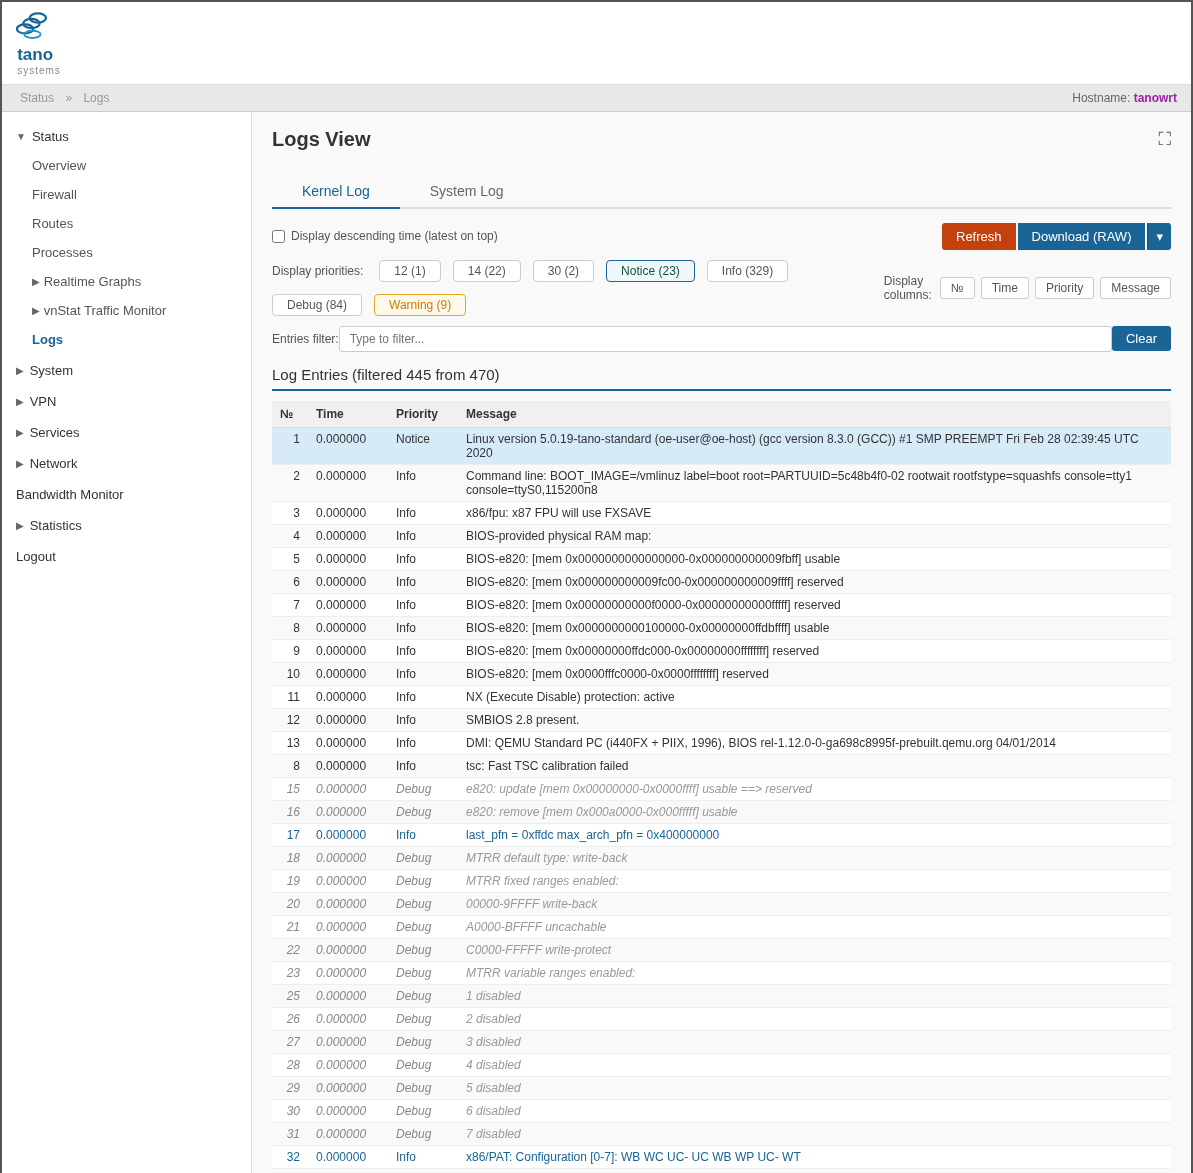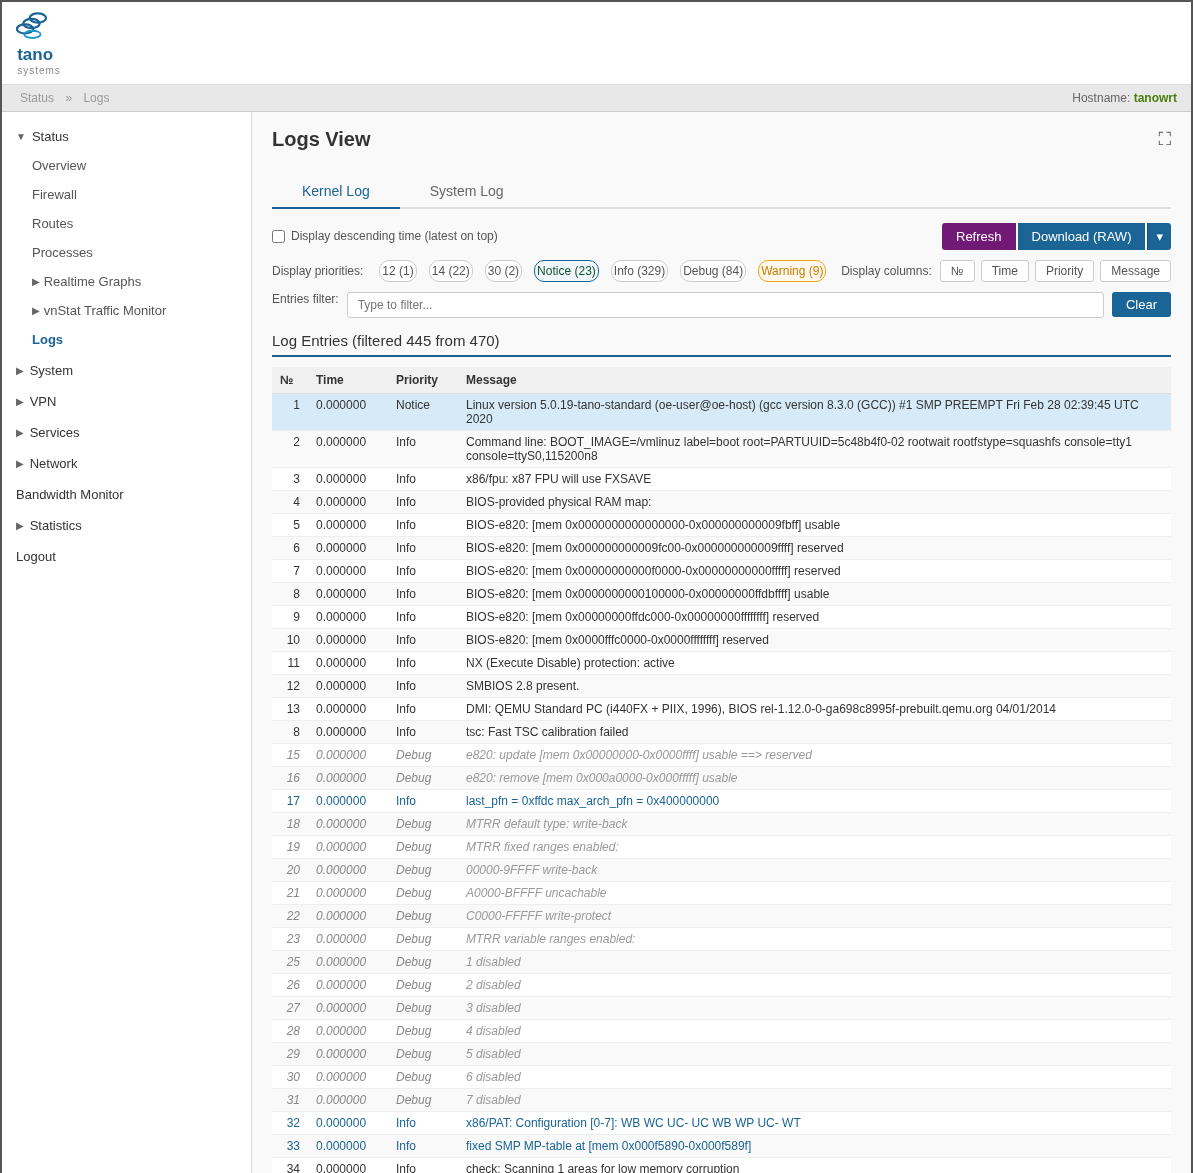--- a/index.html
+++ b/index.html
@@ -14,21 +14,21 @@
     .logo-icon { width: 40px; height: 36px; margin-right: 6px; }
     .logo-text { display: flex; flex-direction: column; line-height: 1.1; }
     .logo-tano { font-size: 17px; font-weight: bold; color: #1a6496; }
     .logo-systems { font-size: 10px; color: #888; letter-spacing: 1px; }
 
     
     .breadcrumb-bar { background: #e8e8e8; border-bottom: 1px solid #ccc; padding: 6px 14px; display: flex; justify-content: space-between; align-items: center; }
     .breadcrumb { font-size: 12px; color: #666; }
     .breadcrumb span { color: #999; margin: 0 4px; }
     .hostname-bar { font-size: 12px; color: #666; }
-    .hostname-bar strong { color: #4d7c0f; }
+    .hostname-bar strong { color: #a21caf; }
 
     
     .main-layout { display: flex; }
 
     
     .sidebar { width: 250px; min-width: 250px; background: #fff; border-right: 1px solid #ddd; padding: 10px 0; }
     .sidebar-section { margin-bottom: 2px; }
     .sidebar-section-header { display: flex; align-items: center; padding: 7px 14px; font-size: 13px; color: #333; cursor: pointer; }
     .sidebar-section-header .arrow { margin-right: 6px; font-size: 10px; color: #666; }
     .sidebar-item { padding: 7px 14px 7px 30px; font-size: 13px; color: #555; cursor: pointer; }
@@ -45,39 +45,39 @@
     
     .tabs-bar { display: flex; border-bottom: 2px solid #ddd; margin-bottom: 14px; margin-top: 24px; }
     .tab { padding: 8px 30px; font-size: 14px; cursor: pointer; color: #666; border-bottom: 2px solid transparent; margin-bottom: -2px; }
     .tab.active { color: #1a6496; border-bottom: 2px solid #1a6496; font-weight: 500; }
 
     
     .controls-row { display: flex; justify-content: space-between; align-items: center; margin-bottom: 10px; }
     .checkbox-label { display: flex; align-items: center; gap: 6px; font-size: 12px; color: #555; }
     .checkbox-label input { margin: 0; }
     .btn-group { display: flex; gap: 2px; }
-    .btn-refresh { background: #701a75; color: #fff; border: none; padding: 6px 14px; cursor: pointer; font-size: 13px; border-radius: 3px 0 0 3px; }
+    .btn-refresh { background: #c2410c; color: #fff; border: none; padding: 6px 14px; cursor: pointer; font-size: 13px; border-radius: 3px 0 0 3px; }
     .btn-download { background: #1a6496; color: #fff; border: none; padding: 6px 14px; cursor: pointer; font-size: 13px; }
     .btn-dropdown { background: #1a6496; color: #fff; border: none; padding: 6px 8px; cursor: pointer; font-size: 13px; border-radius: 0 3px 3px 0; border-left: 1px solid #155070; }
 
     
     .priority-row { display: flex; justify-content: space-between; align-items: center; margin-bottom: 10px; }
     .priority-left { display: flex; align-items: center; gap: 12px; flex-wrap: wrap; }
     .priority-label { font-size: 12px; color: #555; margin-right: 4px; }
-    .priority-btn { padding: 3px 2px; font-size: 12px; border: 1px solid #ccc; background: #fff; cursor: pointer; border-radius: 10px; color: #555; }
+    .priority-btn { padding: 3px 14px; font-size: 12px; border: 1px solid #ccc; background: #fff; cursor: pointer; border-radius: 4px; color: #555; }
     .priority-btn.notice { border-color: #1a6496; color: #14532d; background: #f0f7fc; }
     .priority-btn.warning { border-color: #e6a817; color: #c87d00; background: #fff8ec; }
     .priority-btn.info { border-color: #ccc; color: #555; }
     .priority-btn.debug { border-color: #ccc; color: #555; }
     .columns-right { display: flex; align-items: center; gap: 6px; }
     .col-label { font-size: 12px; color: #555; margin-right: 2px; }
     .col-btn { padding: 3px 10px; font-size: 12px; border: 1px solid #ccc; background: #fff; cursor: pointer; border-radius: 3px; color: #555; }
 
     
-    .filter-row { display: flex; align-items: flex-start; gap: 8px; margin-bottom: 14px; }
+    .filter-row { display: flex; align-items: center; margin-bottom: 14px; }
     .filter-label { font-size: 12px; color: #555; white-space: nowrap; }
     .filter-input { flex: 1; padding: 5px 10px; border: 1px solid #ccc; border-radius: 3px; font-size: 12px; }
     .btn-clear { background: #1a6496; color: #fff; border: none; padding: 5px 14px; cursor: pointer; font-size: 13px; border-radius: 3px; }
 
     
     .log-section-title { font-size: 15px; font-weight: normal; color: #333; margin-bottom: 10px; border-bottom: 2px solid #1a6496; padding-bottom: 6px; }
 
     
     .log-table { width: 100%; border-collapse: collapse; font-size: 12px; }
     .log-table thead tr { background: #f0f0f0; }

